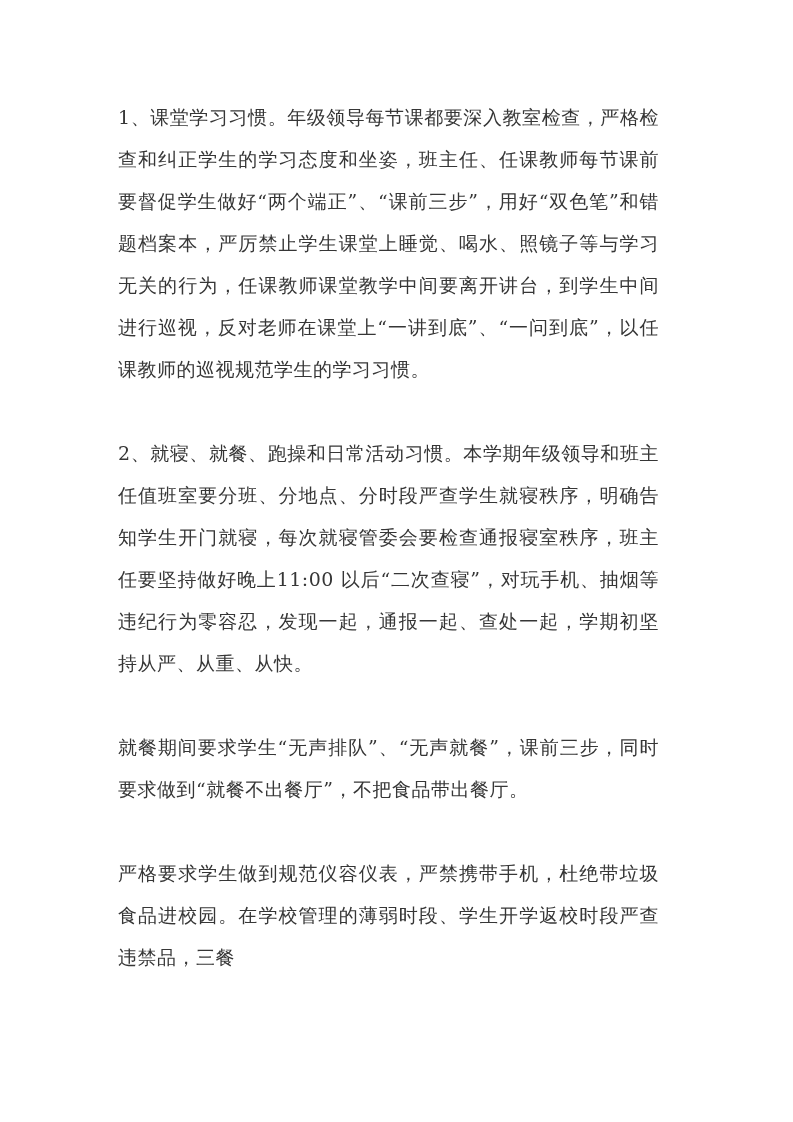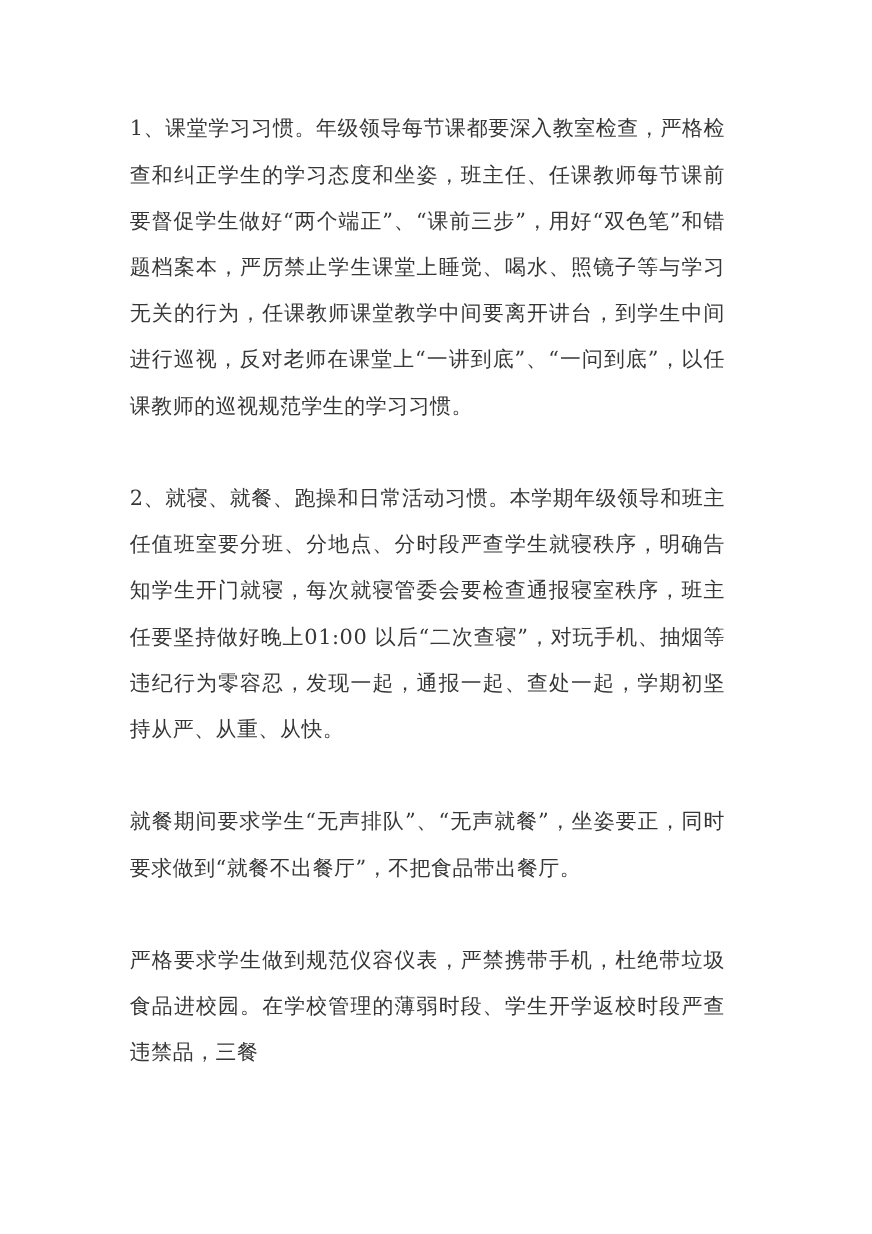--- a/index.html
+++ b/index.html
@@ -33,17 +33,17 @@
   .para:last-child {
     margin-bottom: 0;
   }
 </style>
 </head>
 <body>
 
 <div class="page">
   <div class="doc-body" id="doc-body">
       <p class="para">1、课堂学习习惯。年级领导每节课都要深入教室检查，严格检查和纠正学生的学习态度和坐姿，班主任、任课教师每节课前要督促学生做好“两个端正”、“课前三步”，用好“双色笔”和错题档案本，严厉禁止学生课堂上睡觉、喝水、照镜子等与学习无关的行为，任课教师课堂教学中间要离开讲台，到学生中间进行巡视，反对老师在课堂上“一讲到底”、“一问到底”，以任课教师的巡视规范学生的学习习惯。</p>
-      <p class="para">2、就寝、就餐、跑操和日常活动习惯。本学期年级领导和班主任值班室要分班、分地点、分时段严查学生就寝秩序，明确告知学生开门就寝，每次就寝管委会要检查通报寝室秩序，班主任要坚持做好晚上01:00 以后“二次查寝”，对玩手机、抽烟等违纪行为零容忍，发现一起，通报一起、查处一起，学期初坚持从严、从重、从快。</p>
-      <p class="para">就餐期间要求学生“无声排队”、“无声就餐”，坐姿要正，同时要求做到“就餐不出餐厅”，不把食品带出餐厅。</p>
+      <p class="para">2、就寝、就餐、跑操和日常活动习惯。本学期年级领导和班主任值班室要分班、分地点、分时段严查学生就寝秩序，明确告知学生开门就寝，每次就寝管委会要检查通报寝室秩序，班主任要坚持做好晚上11:00 以后“二次查寝”，对玩手机、抽烟等违纪行为零容忍，发现一起，通报一起、查处一起，学期初坚持从严、从重、从快。</p>
+      <p class="para">就餐期间要求学生“无声排队”、“无声就餐”，课前三步，同时要求做到“就餐不出餐厅”，不把食品带出餐厅。</p>
       <p class="para">严格要求学生做到规范仪容仪表，严禁携带手机，杜绝带垃圾食品进校园。在学校管理的薄弱时段、学生开学返校时段严查违禁品，三餐</p>
     </div>
 </div>
 
 </body></html>

